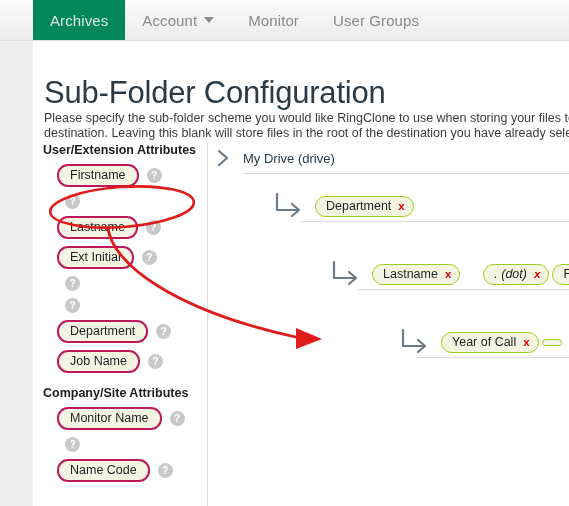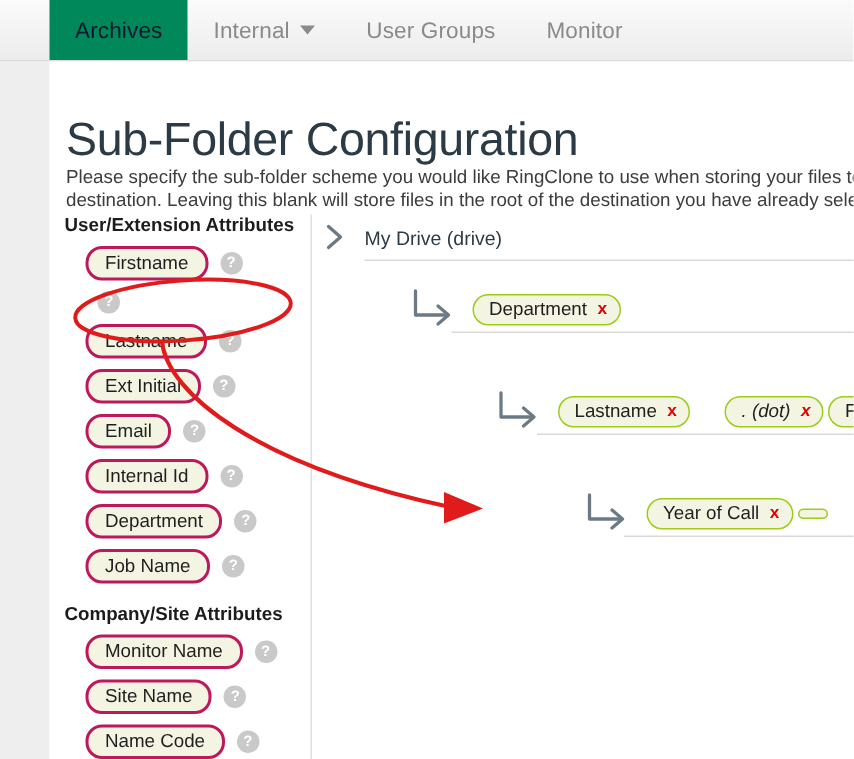--- a/index.html
+++ b/index.html
@@ -28,21 +28,21 @@
     display: flex;
     align-items: center;
     padding: 0 17px;
     font-size: 15px;
     color: #8a8a8a;
     white-space: nowrap;
     letter-spacing: .1px;
   }
   .nav-item.active {
     background: #00885b;
-    color: #0f172a;
+    color: #e5e5e5;
   }
   .caret {
     display: inline-block;
     margin-left: 7px;
     width: 0; height: 0;
     border-left: 5px solid transparent;
     border-right: 5px solid transparent;
     border-top: 6px solid #8a8a8a;
   }
 
@@ -193,31 +193,31 @@
 <body>
 
 <div class="navbar">
   <div class="nav-spacer"></div>
 
   <div class="nav-item active">
     <span>Archives</span>
   </div>
 
   <div class="nav-item">
-    <span>Internal</span>
+    <span>Account</span>
     <span class="caret"></span>
+  </div>
+
+  <div class="nav-item">
+    <span>Monitor</span>
   </div>
 
   <div class="nav-item">
     <span>User Groups</span>
   </div>
-
-  <div class="nav-item">
-    <span>Monitor</span>
-  </div>
 </div>
 
 <div class="page-gutter"></div>
 
 <div class="page">
 
   <h1 class="page-title">Sub-Folder Configuration</h1>
   <p class="page-desc">Please specify the sub-folder scheme you would like RingClone to use when storing your files to your destination. Leaving this blank will store files in the root of the destination you have already selected.</p>
 
   <div class="attr-panel">
@@ -233,44 +233,41 @@
     </div>
     <div class="attr-row">
       <span class="pill">Lastname</span>
       <span class="help-badge">?</span>
     </div>
     <div class="attr-row">
       <span class="pill">Ext Initial</span>
       <span class="help-badge">?</span>
     </div>
     <div class="attr-row">
-      <span class="pill">Email</span>
-      <span class="help-badge">?</span>
-    </div>
-    <div class="attr-row">
-      <span class="pill">Internal Id</span>
+      <span class="help-badge">?</span>
+    </div>
+    <div class="attr-row">
       <span class="help-badge">?</span>
     </div>
     <div class="attr-row">
       <span class="pill">Department</span>
       <span class="help-badge">?</span>
     </div>
     <div class="attr-row">
       <span class="pill">Job Name</span>
       <span class="help-badge">?</span>
     </div>
 
     <div class="attr-group-title second">Company/Site Attributes</div>
 
     <div class="attr-row">
       <span class="pill">Monitor Name</span>
       <span class="help-badge">?</span>
     </div>
     <div class="attr-row">
-      <span class="pill">Site Name</span>
       <span class="help-badge">?</span>
     </div>
     <div class="attr-row">
       <span class="pill">Name Code</span>
       <span class="help-badge">?</span>
     </div>
   </div>
 
   <div class="tree">
 
@@ -311,21 +308,21 @@
           <span class="tag-x">x</span>
         </span>
         <span class="tag">
           <span>F</span>
           <span class="tag-x">x</span>
         </span>
       </span>
     </div>
     <div class="tree-underline" style="left:143px; top:146px; width:257px;"></div>
 
-    <div class="tree-row" style="left:172px; top:184px;justify-content:center;">
+    <div class="tree-row" style="left:182px; top:184px;justify-content:center;">
       <svg class="elbow" viewBox="0 0 34 30">
         <path d="M6,3 L6,19 L26,19" fill="none" stroke="#6b7a85" stroke-width="2.2" stroke-linecap="round" stroke-linejoin="round"></path>
         <polyline points="21,13 28,19 21,25" fill="none" stroke="#6b7a85" stroke-width="2.2" stroke-linecap="round" stroke-linejoin="round"></polyline>
       </svg>
       <span class="tag-row">
         <span class="tag">
           <span>Year of Call</span>
           <span class="tag-x">x</span>
         </span>
         <span class="tag">

